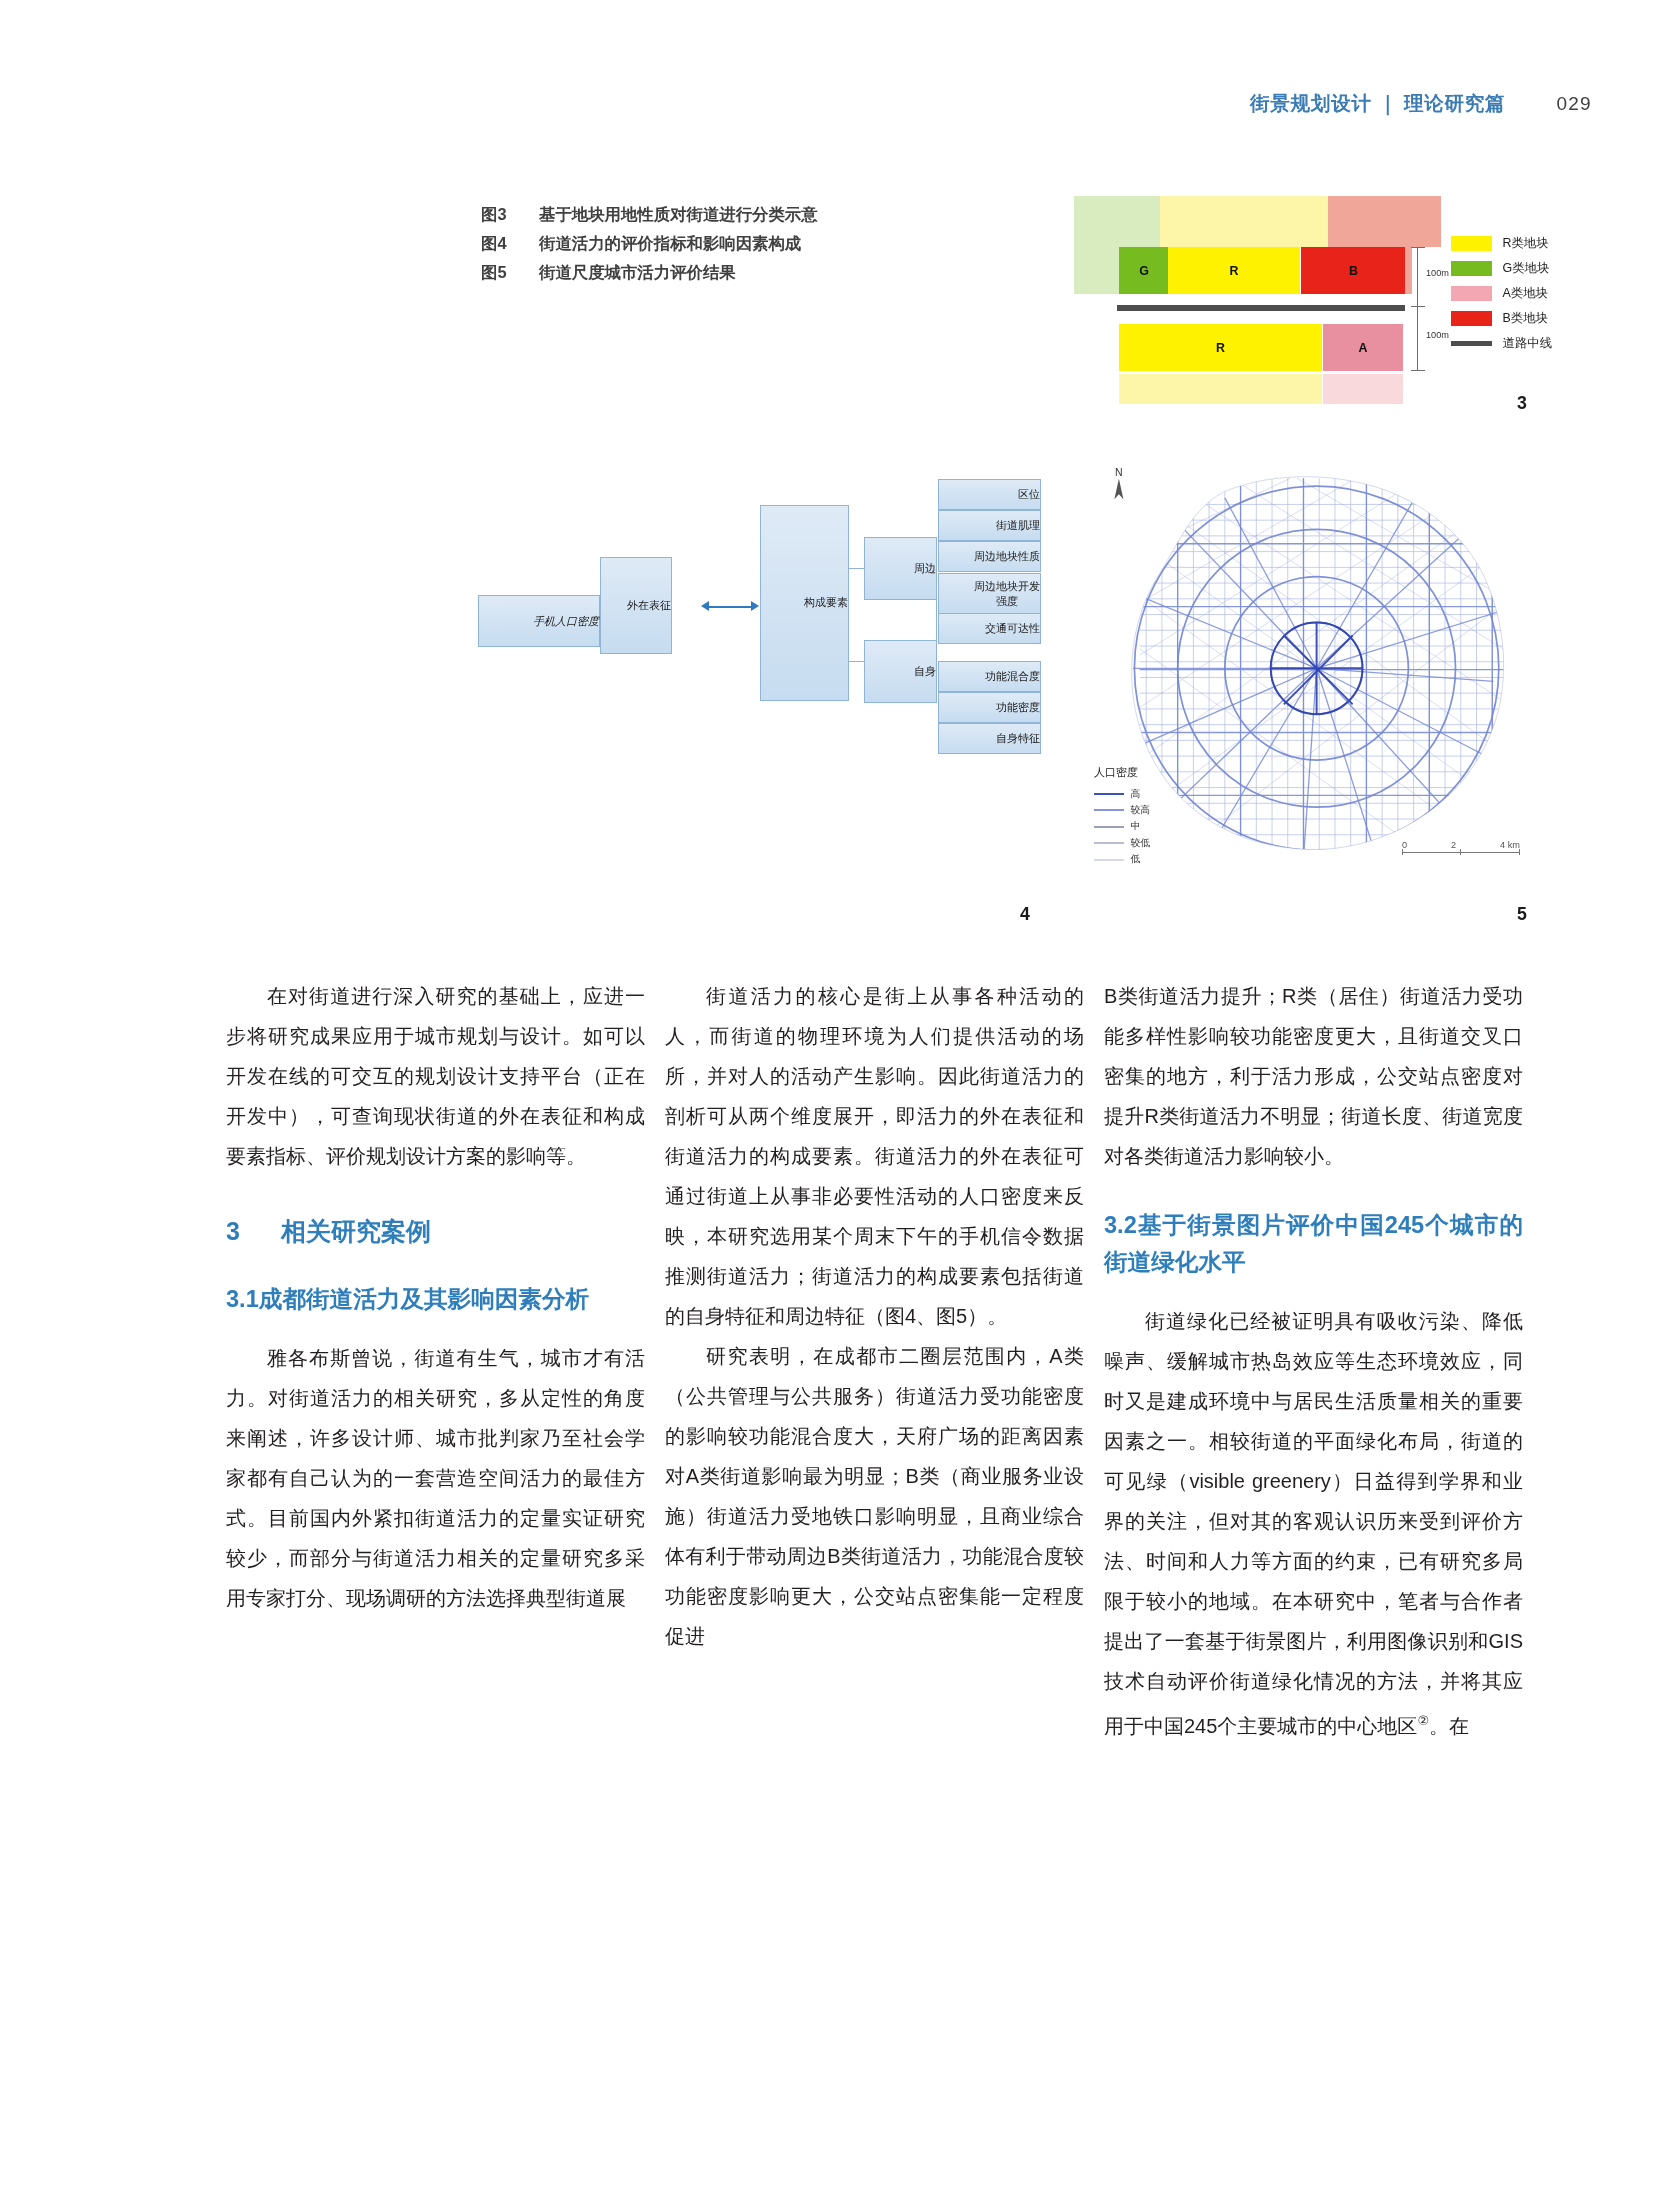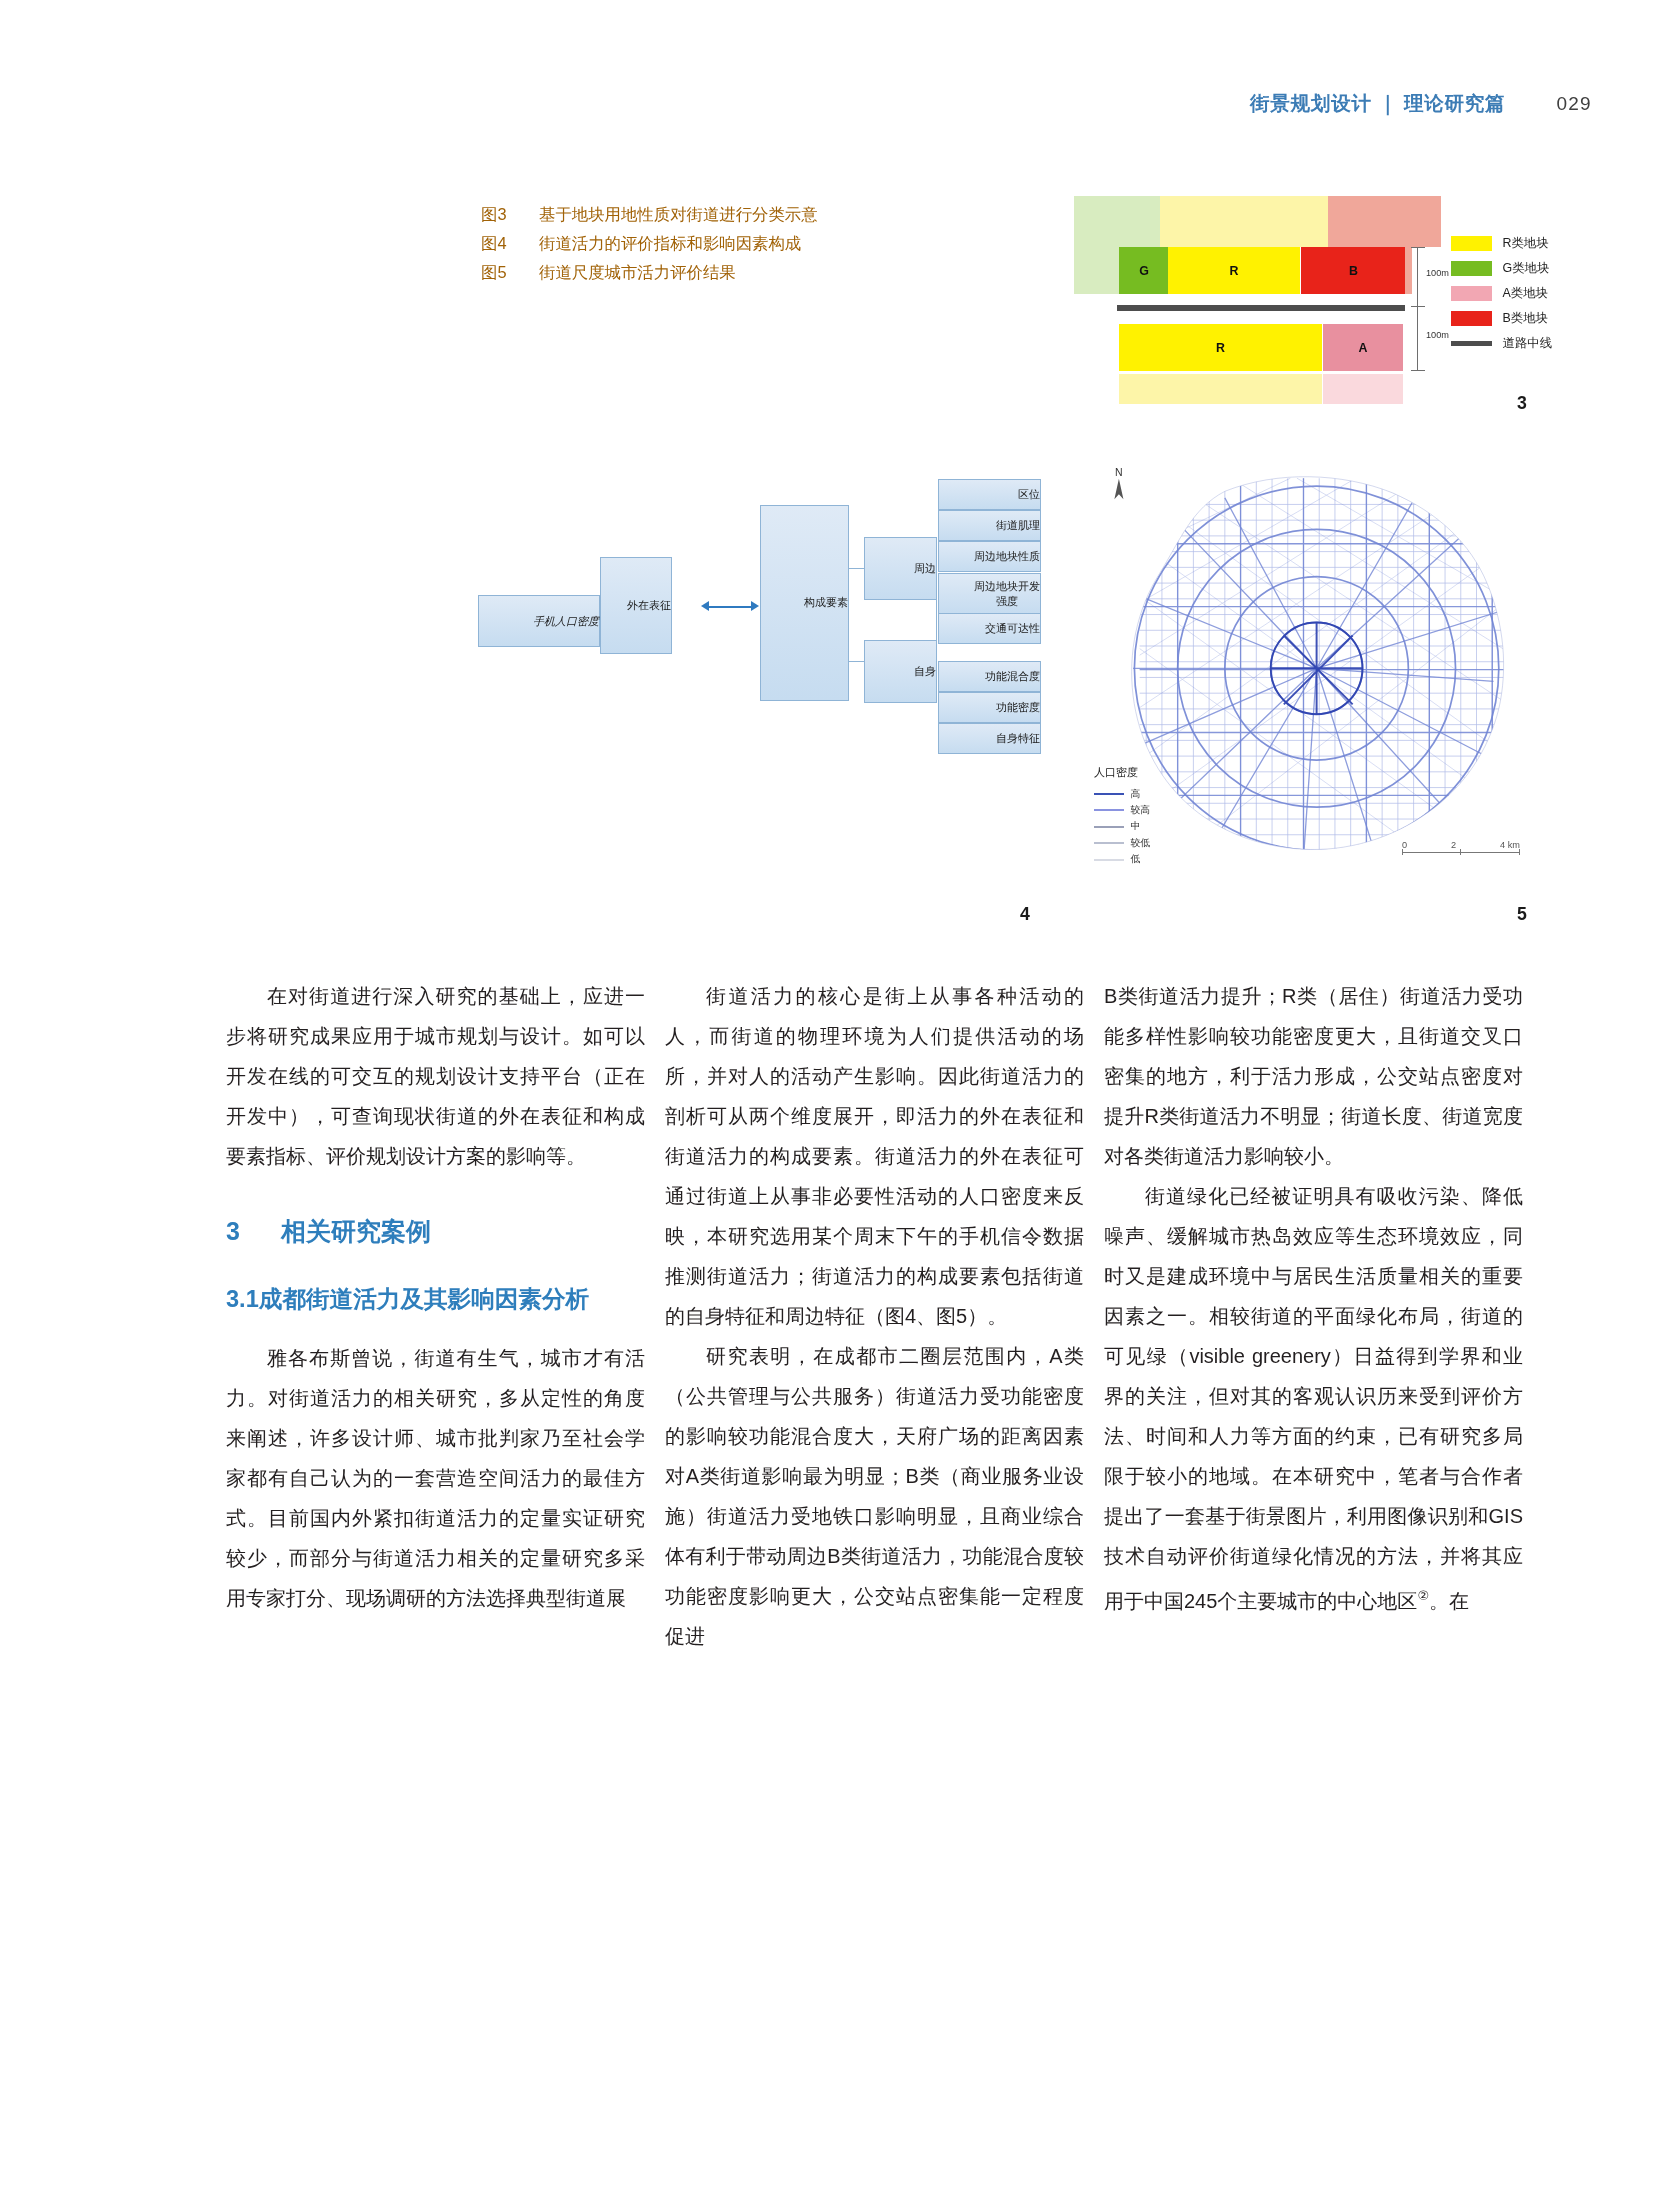--- a/index.html
+++ b/index.html
@@ -16,21 +16,21 @@
   }
   .header-title{
     font-size:19.6px; font-weight:bold; color:#3c7cb5; letter-spacing:0.7px;
     white-space:nowrap;
   }
   .header-pageno{ font-size:19px; color:#404040; letter-spacing:1.3px; }
 
   
   .caption-block{
     position:absolute; left:481px; top:200px;
-    font-size:16.4px; color:#a16207; line-height:29px;
+    font-size:16.4px; color:#404040; line-height:29px;font-weight:bold;
   }
   .caption-row{ display:flex; }
   .caption-no{ width:58px; flex:0 0 58px; }
   .caption-text{ white-space:nowrap; }
 
   
   .fig3{ position:absolute; left:1074px; top:196px; width:367px; height:190px; }
   .f3-band{ position:absolute; }
   .f3-label{
     position:absolute; inset:0; display:flex; align-items:center; justify-content:center;
@@ -394,16 +394,19 @@
 </div>
 
 <div class="col" id="col-mid">
   <p class="para">街道活力的核心是街上从事各种活动的人，而街道的物理环境为人们提供活动的场所，并对人的活动产生影响。因此街道活力的剖析可从两个维度展开，即活力的外在表征和街道活力的构成要素。街道活力的外在表征可通过街道上从事非必要性活动的人口密度来反映，本研究选用某个周末下午的手机信令数据推测街道活力；街道活力的构成要素包括街道的自身特征和周边特征（图4、图5）。</p>
   <p class="para">研究表明，在成都市二圈层范围内，A类（公共管理与公共服务）街道活力受功能密度的影响较功能混合度大，天府广场的距离因素对A类街道影响最为明显；B类（商业服务业设施）街道活力受地铁口影响明显，且商业综合体有利于带动周边B类街道活力，功能混合度较功能密度影响更大，公交站点密集能一定程度促进</p>
 </div>
 
 <div class="col" id="col-right">
   <p class="para" style="text-indent:0;">B类街道活力提升；R类（居住）街道活力受功能多样性影响较功能密度更大，且街道交叉口密集的地方，利于活力形成，公交站点密度对提升R类街道活力不明显；街道长度、街道宽度对各类街道活力影响较小。</p>
 
+  <h3 class="h2">
+    <span class="num">3.2</span><span>基于街景图片评价中国245个城市的街道绿化水平</span>
+  </h3>
 
   <p class="para"><span>街道绿化已经被证明具有吸收污染、降低噪声、缓解城市热岛效应等生态环境效应，同时又是建成环境中与居民生活质量相关的重要因素之一。相较街道的平面绿化布局，街道的可见绿（visible greenery）日益得到学界和业界的关注，但对其的客观认识历来受到评价方法、时间和人力等方面的约束，已有研究多局限于较小的地域。在本研究中，笔者与合作者提出了一套基于街景图片，利用图像识别和GIS技术自动评价街道绿化情况的方法，并将其应用于中国245个主要城市的中心地区</span><sup>②</sup><span>。在</span></p>
 </div>
 
 
 </body></html>

